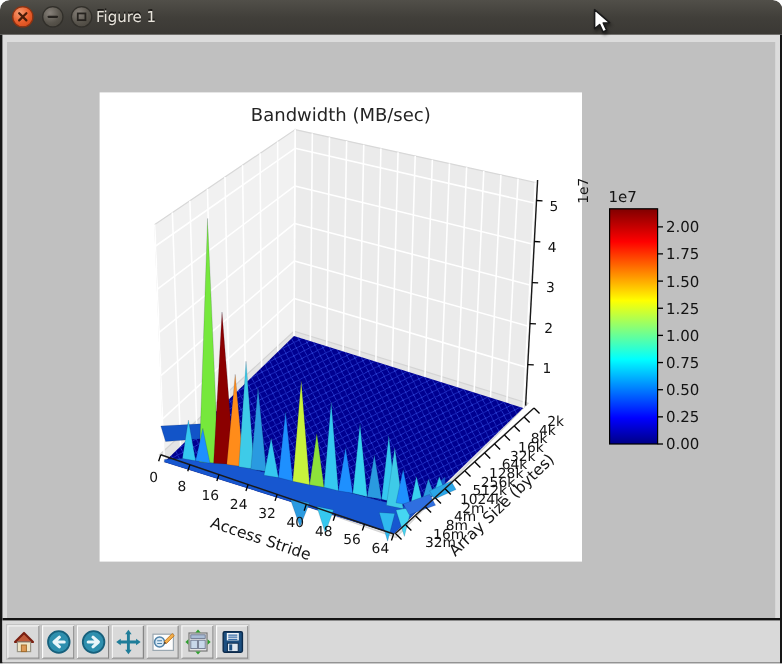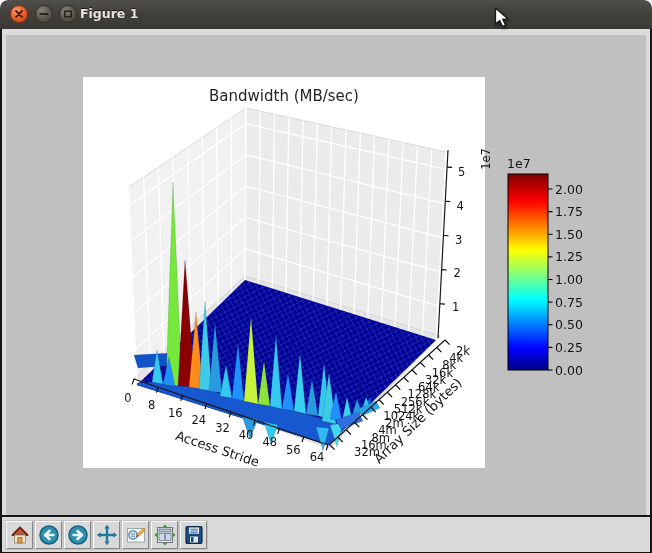--- a/index.html
+++ b/index.html
@@ -6,21 +6,21 @@
   .window{position:relative;width:652px;height:553px;border-radius:8px 8px 0 0;background:#d9d9d9;overflow:hidden;}
   .titlebar{position:absolute;top:0;left:0;right:0;height:29px;
     background:linear-gradient(180deg,#514f49 0%,#413f3a 50%,#3a3834 100%);
     border-bottom:1px solid #23211e;border-radius:8px 8px 0 0;}
   .wbtn{position:absolute;top:5px;width:18px;height:18px;border-radius:50%;
     display:flex;align-items:center;justify-content:center;cursor:default;box-sizing:border-box;}
   .wbtn.close{left:10px;background:radial-gradient(circle at 35% 30%,#f79d73 0%,#ea5f2d 50%,#cf4312 100%);border:1px solid #8e3211;}
   .wbtn.min{left:35px;background:radial-gradient(circle at 35% 30%,#87817a 0%,#58544c 55%,#454139 100%);border:1px solid #312f2a;}
   .wbtn.max{left:59px;background:radial-gradient(circle at 35% 30%,#87817a 0%,#58544c 55%,#454139 100%);border:1px solid #312f2a;}
   .wtitle{position:absolute;left:80px;top:0;height:29px;line-height:28px;
-    font-size:12.5px;font-weight:bold;color:#e8e4dc;text-shadow:0 -1px 0 #1d1b18;}
+    font-size:12.5px;font-weight:normal;color:#e8e4dc;text-shadow:0 -1px 0 #1d1b18;}
   .body{position:absolute;top:29px;left:0;right:0;bottom:0;background:#dcdcdc;
     border-left:2px solid #161616;border-right:2px solid #161616;border-bottom:1px solid #161616;box-sizing:border-box;}
   .canvas{position:absolute;left:4px;top:6px;width:640px;height:480px;background:#c0c0c0;}
   .toolbar{position:absolute;left:0;right:0;bottom:0;height:35px;background:#d9d9d9;
     border-top:2px solid #141414;display:flex;align-items:center;gap:2px;padding-left:4px;box-sizing:content-box;}
   .tbtn{width:27px;height:28px;background:#d9d9d9;display:flex;align-items:center;justify-content:center;
     border:1px solid;border-color:#fbfbfb #868686 #868686 #fbfbfb;outline:1px solid #c3c3c3;padding:0;margin:0;}
   .cursor{position:absolute;left:494px;top:7px;z-index:50;filter:drop-shadow(1px 2px 1.5px rgba(0,0,0,0.45));}
   
   .tk{font-family:"DejaVu Sans",sans-serif;font-size:11.5px;fill:#141414;text-anchor:middle;}

